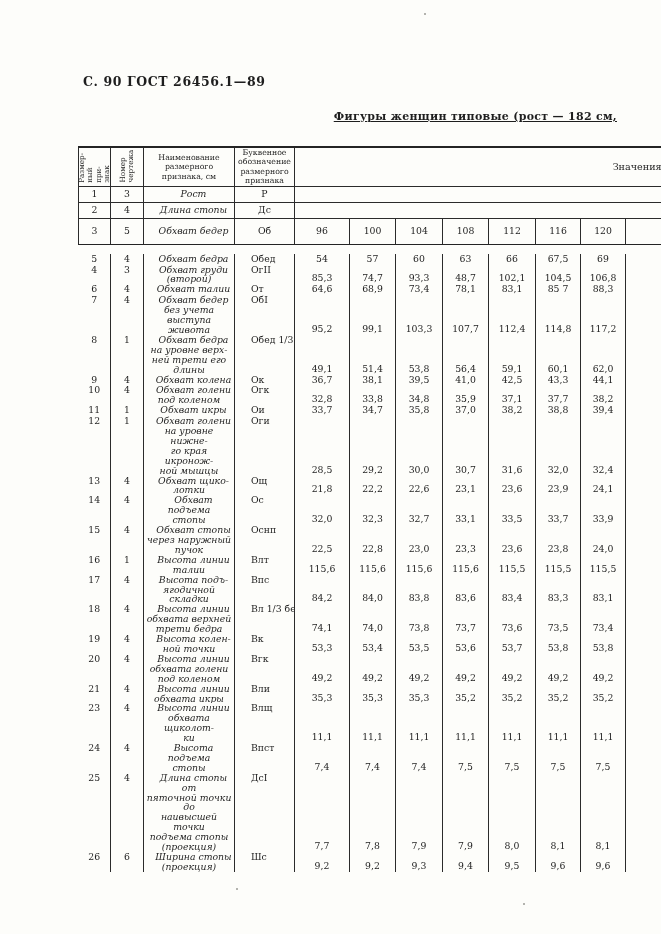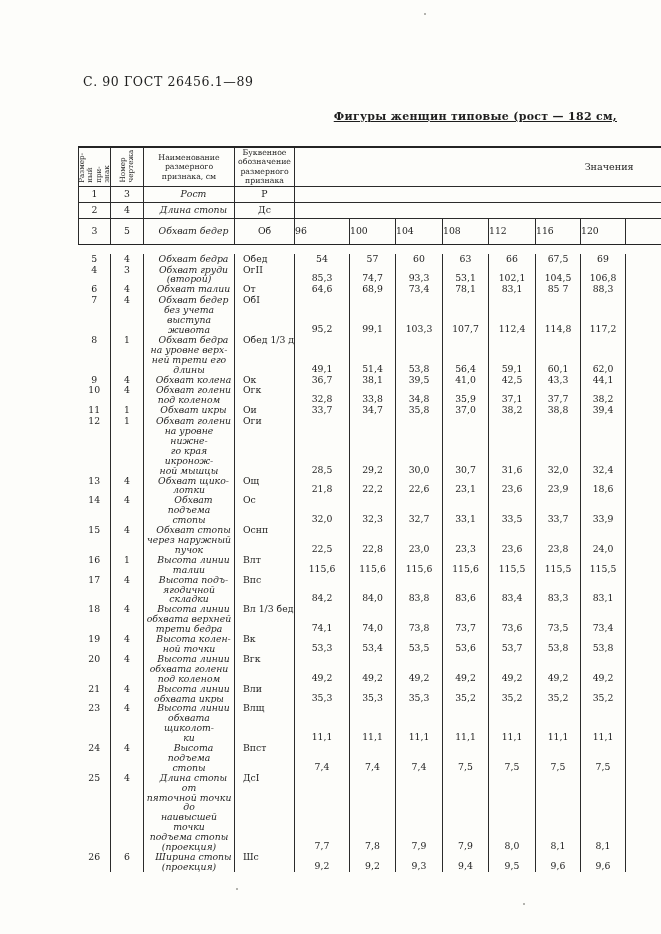--- a/index.html
+++ b/index.html
@@ -4,21 +4,21 @@
 <style>
   html,body{margin:0;padding:0;}
   body{
     width:661px;height:934px;position:relative;
     background:#fdfdfa;color:#1e1e1e;
     font-family:"DejaVu Serif","Liberation Serif",serif;
     overflow:hidden;
   }
   .page-head{
     position:absolute;left:83px;top:74px;
-    font-size:12.5px;font-weight:normal;letter-spacing:.6px;white-space:nowrap;
+    font-size:12.5px;font-weight:bold;letter-spacing:.6px;white-space:nowrap;
   }
   .doc-title{
     position:absolute;right:44px;top:110px;
     font-size:11px;font-weight:bold;letter-spacing:.3px;white-space:nowrap;text-decoration:underline;
   }
   .tbl-wrap{position:absolute;left:78px;top:146px;}
   table{border-collapse:collapse;table-layout:fixed;width:583px;}
   td{padding:0;vertical-align:top;overflow:hidden;font-size:9.3px;line-height:9.9px;}
   
   .bl{border-left:1.4px solid #2b2b2b;}
@@ -28,29 +28,29 @@
   .hb2{border-bottom:1px solid #2b2b2b;}
   .hb3{border-bottom:1.8px solid #242424;}
   
   .hcell{font-size:7.8px;line-height:9.4px;text-align:center;vertical-align:middle;height:35px;}
   .vcell{vertical-align:middle;height:35px;}
   .vcell .rot{
     display:block;transform:rotate(-90deg);white-space:pre-line;
     font-size:7.2px;line-height:8.4px;text-align:left;width:32px;
   }
   .hname{white-space:pre-line;}
-  .znach{text-align:right;padding-right:28px;vertical-align:middle;font-size:9.6px;}
+  .znach{text-align:right;vertical-align:middle;font-size:9.6px;}
   
   .prerow td{height:15px;vertical-align:middle;}
   .sizerow td{height:25px;vertical-align:middle;}
   .numc{text-align:center;}
   .namec{text-align:center;padding:0 2px 0 2px;white-space:pre-line;text-indent:9px;font-style:italic;}
-  .desigc{padding-left:8px;white-space:nowrap;}
+  .desigc{padding-left:16px;white-space:nowrap;}
   .valc{text-align:center;vertical-align:bottom;padding-bottom:1px;}
-  .sizec{text-align:left;}
+  .sizec{text-align:center;}
   .gap td{height:9px;border:none;}
   
   .brow td.numc,.brow td.desigc{padding-top:0;}
   .speck{position:absolute;background:#9a9a94;border-radius:50%;}
 </style>
 </head>
 <body>
 
 <div class="page-head">С. 90 ГОСТ 26456.1—89</div>
 <div class="doc-title">Фигуры женщин типовые (рост — 182 см,</div>
@@ -139,21 +139,21 @@
         </tr>
         <tr class="brow">
           <td class="br numc">4</td>
           <td class="br numc">3</td>
           <td class="br namec">Обхват груди
 (второй)</td>
           <td class="br desigc">ОгII</td>
           <td class="br valc">85,3</td>
           <td class="br valc">74,7</td>
           <td class="br valc">93,3</td>
-          <td class="br valc">53,1</td>
+          <td class="br valc">48,7</td>
           <td class="br valc">102,1</td>
           <td class="br valc">104,5</td>
           <td class="br valc">106,8</td>
           <td></td>
         </tr>
         <tr class="brow">
           <td class="br numc">6</td>
           <td class="br numc">4</td>
           <td class="br namec">Обхват талии</td>
           <td class="br desigc">От</td>
@@ -264,21 +264,21 @@
           <td class="br numc">4</td>
           <td class="br namec">Обхват щико-
 лотки</td>
           <td class="br desigc">Ощ</td>
           <td class="br valc">21,8</td>
           <td class="br valc">22,2</td>
           <td class="br valc">22,6</td>
           <td class="br valc">23,1</td>
           <td class="br valc">23,6</td>
           <td class="br valc">23,9</td>
-          <td class="br valc">18,6</td>
+          <td class="br valc">24,1</td>
           <td></td>
         </tr>
         <tr class="brow">
           <td class="br numc">14</td>
           <td class="br numc">4</td>
           <td class="br namec">Обхват подъема
 стопы</td>
           <td class="br desigc">Ос</td>
           <td class="br valc">32,0</td>
           <td class="br valc">32,3</td>

